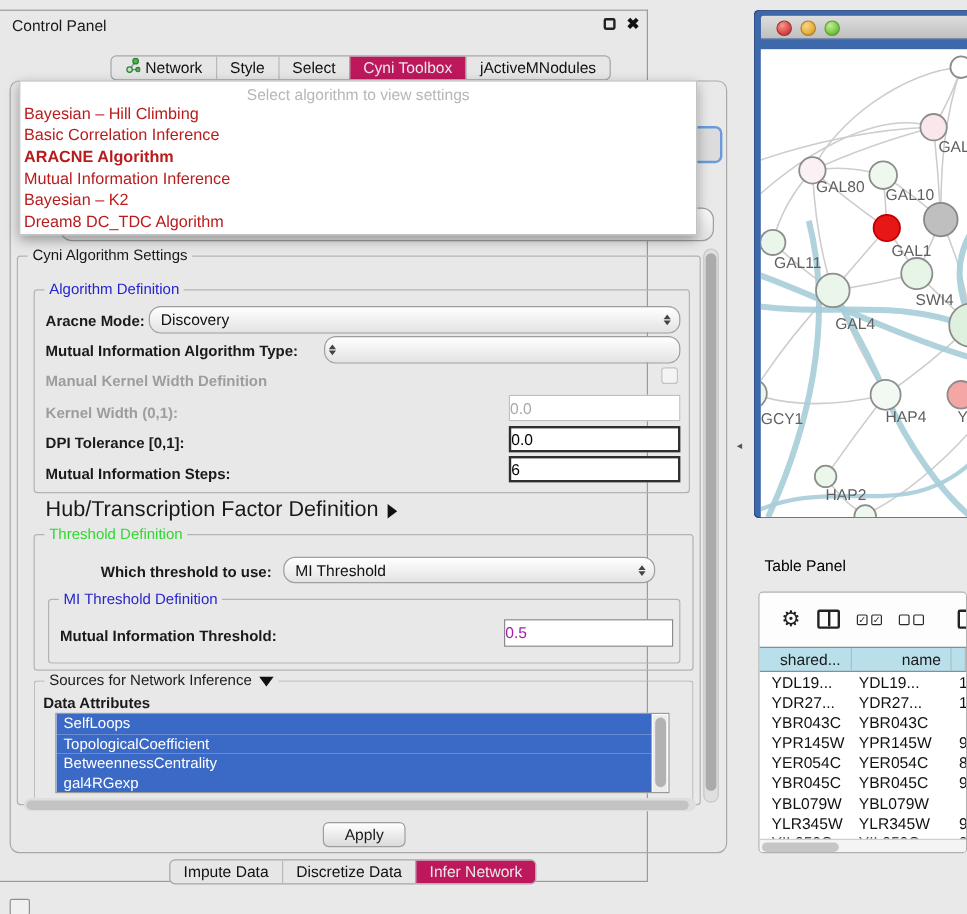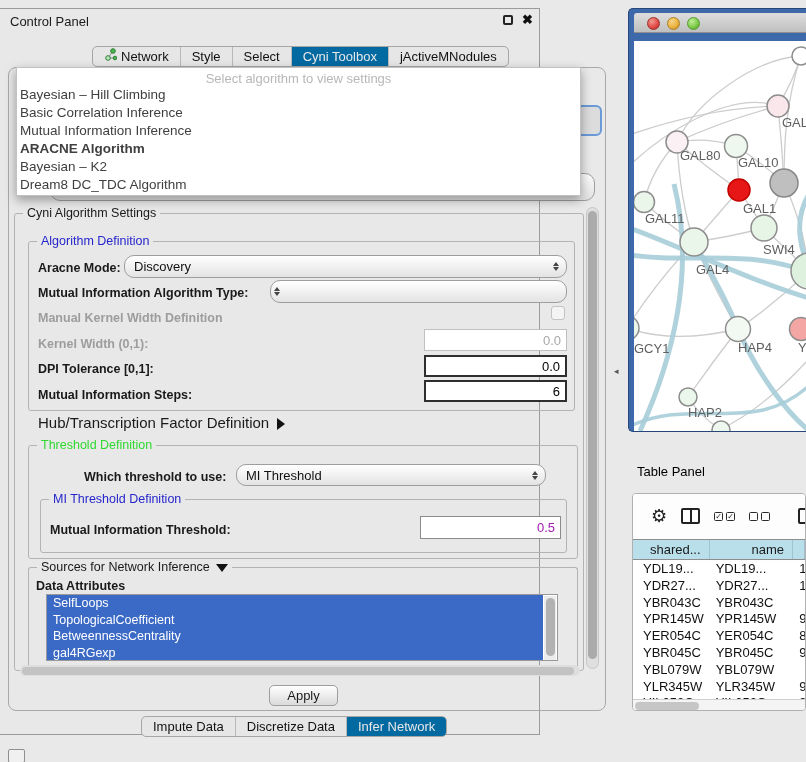--- a/index.html
+++ b/index.html
@@ -14,38 +14,38 @@
     display:flex; align-items:center; padding-left:10px; font-size:13px; }
   .cp-float { position:absolute; right:26px; top:6px; width:10px; height:10px;
     border:2px solid #222; border-radius:2px; }
   .cp-close { position:absolute; right:6px; top:3px; font-size:13px; font-weight:bold; color:#111; }
 
   .tabbar { position:absolute; display:flex; height:21px; border:1px solid #a6a6a6;
     border-radius:5px; overflow:hidden; background:#e6e6e6; }
   .tab { padding:0 11px; line-height:20px; font-size:13px; color:#111;
     border-left:1px solid #b9b9b9; white-space:nowrap; display:flex; align-items:center; gap:4px;}
   .tab:first-child { border-left:none; }
-  .tab.selected { background:#0369a1; color:#e9e9e9; }
+  .tab.selected { background:#be185d; color:#e9e9e9; }
   .top-tabs { left:92px; top:37px; }
   .bottom-tabs { left:141px; top:707px; }
 
   .panel-frame { position:absolute; left:8px; top:58px; width:598px; height:644px;
     border:1px solid #a9a9a9; border-radius:8px; }
 
   
   .frag-combo { position:absolute; left:50px; top:164px; width:545px; height:28px;
     border:1px solid #9e9e9e; border-radius:10px; background:linear-gradient(#fbfbfb,#e2e2e2); }
   .frag-blue { position:absolute; left:576px; top:96px; width:26px; height:31px;
     border:2px solid #6a9bd8; border-radius:6px; background:#dcdcdc; }
 
   
   .popup { position:absolute; left:16px; top:58px; width:565px; height:129px;
     background:#ffffff; border:1px solid #c2c2c2; box-shadow:0 4px 10px rgba(0,0,0,.35); z-index:30; }
   .popup .placeholder { text-align:center; color:#b7b7b7; font-size:13px; padding-top:3px; height:18px; }
-  .popup .item { height:18px; line-height:18px; padding-left:3px; font-size:13.5px; color:#404040; white-space:nowrap; }
+  .popup .item { height:18px; line-height:18px; padding-left:3px; font-size:13.5px; color:#b91c1c; white-space:nowrap; }
   .popup .item.bold { font-weight:bold; }
 
   
   .group { position:absolute; border:1px solid #b3b3b3; border-radius:3px; }
   .gtitle { position:absolute; top:-8px; left:8px; background:#e8e8e8; padding:0 4px;
     font-size:12.5px; white-space:nowrap; }
   .blue  { color:#2525cd; }
   .green { color:#30d930; }
 
   .flabel { position:absolute; font-weight:bold; font-size:12.5px; white-space:nowrap; }
@@ -53,21 +53,21 @@
 
   .combo { position:absolute; border:1px solid #9e9e9e; border-radius:10px;
     background:linear-gradient(#ffffff,#e3e3e3); display:flex; align-items:center; }
   .combo .ctext { flex:1; padding-left:9px; font-size:13px; color:#111; }
   .combo .arrows { width:16px; display:flex; flex-direction:column; align-items:center; gap:1px; padding-right:4px;}
   .combo .arrows i { display:block; width:0; height:0; border-left:3.5px solid transparent; border-right:3.5px solid transparent; }
   .combo .arrows .up { border-bottom:4px solid #444; }
   .combo .arrows .dn { border-top:4px solid #444; }
 
   .tinput { position:absolute; font-family:"Liberation Sans",sans-serif; font-size:13px;
-    text-align:right; padding-right:5px; background:#fff;padding-left:44px; }
+    text-align:left; padding-right:5px; background:#fff; }
   .tinput.strong { border:2px solid #2e2e2e; color:#000; }
   .tinput.dim { border:1px solid #c0c0c0; color:#a8a8a8; }
   .tinput.mid { border:1px solid #8a8a8a; color:#a21caf; }
 
   .checkbox { position:absolute; width:14px; height:14px; border:1px solid #c3c3c3;
     border-radius:3px; background:#f4f4f4; }
 
   .tri-right { display:inline-block; width:0; height:0; border-top:6px solid transparent;
     border-bottom:6px solid transparent; border-left:8px solid #111; margin-left:8px; vertical-align:-2px;}
   .tri-down { display:inline-block; width:0; height:0; border-left:6px solid transparent;
@@ -169,22 +169,22 @@
 
   <div class="panel-frame"></div>
   <div class="frag-combo"></div>
   <div class="frag-blue"></div>
 
   <div class="popup">
     <div class="placeholder">Select algorithm to view settings</div>
     <div>
         <div class="item">Bayesian – Hill Climbing</div>
         <div class="item">Basic Correlation Inference</div>
+        <div class="item bold">ARACNE Algorithm</div>
         <div class="item">Mutual Information Inference</div>
-        <div class="item bold">ARACNE Algorithm</div>
         <div class="item">Bayesian – K2</div>
         <div class="item">Dream8 DC_TDC Algorithm</div>
       </div>
   </div>
 
   <div class="group" style="left:14px; top:204px; width:570px; height:458px;">
     <span class="gtitle">Cyni Algorithm Settings</span>
   </div>
   <div class="vscroll">
       <span class="thumb"></span>
@@ -216,21 +216,21 @@
 
   <span class="flabel dis" style="left:38px; top:328px;">Kernel Width (0,1):</span>
   <input class="tinput dim" style="left: 424px; top: 320px; width: 143px; height: 22px;" readonly="" value="0.0">
 
   <span class="flabel" style="left:38px; top:353px;">DPI Tolerance [0,1]:</span>
   <input class="tinput strong" style="left: 424px; top: 346px; width: 143px; height: 22px;" readonly="" value="0.0">
 
   <span class="flabel" style="left:38px; top:379px;">Mutual Information Steps:</span>
   <input class="tinput strong" style="left: 424px; top: 371px; width: 143px; height: 22px;" readonly="" value="6">
 
-  <div class="abs" style="left:38px; top:405px; font-size:15px;">
+  <div class="abs" style="left:38px; top:405px; font-size:18px;">
     <span>Hub/Transcription Factor Definition</span><span class="tri-right"></span>
   </div>
 
   <div class="group" style="left:28px; top:436px; width:550px; height:114px;">
     <span class="gtitle green">Threshold Definition</span>
   </div>
   <span class="flabel" style="left:84px; top:461px;">Which threshold to use:</span>
   <div class="combo" style="left:236px; top:455px; width:310px; height:22px;">
     <span class="ctext">MI Threshold</span>
     <span class="arrows">

